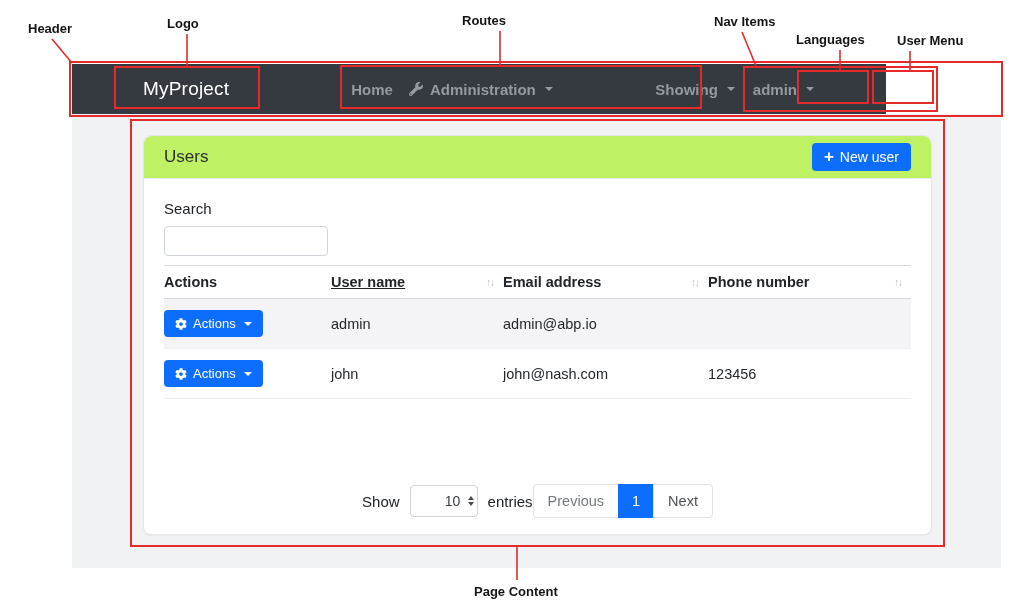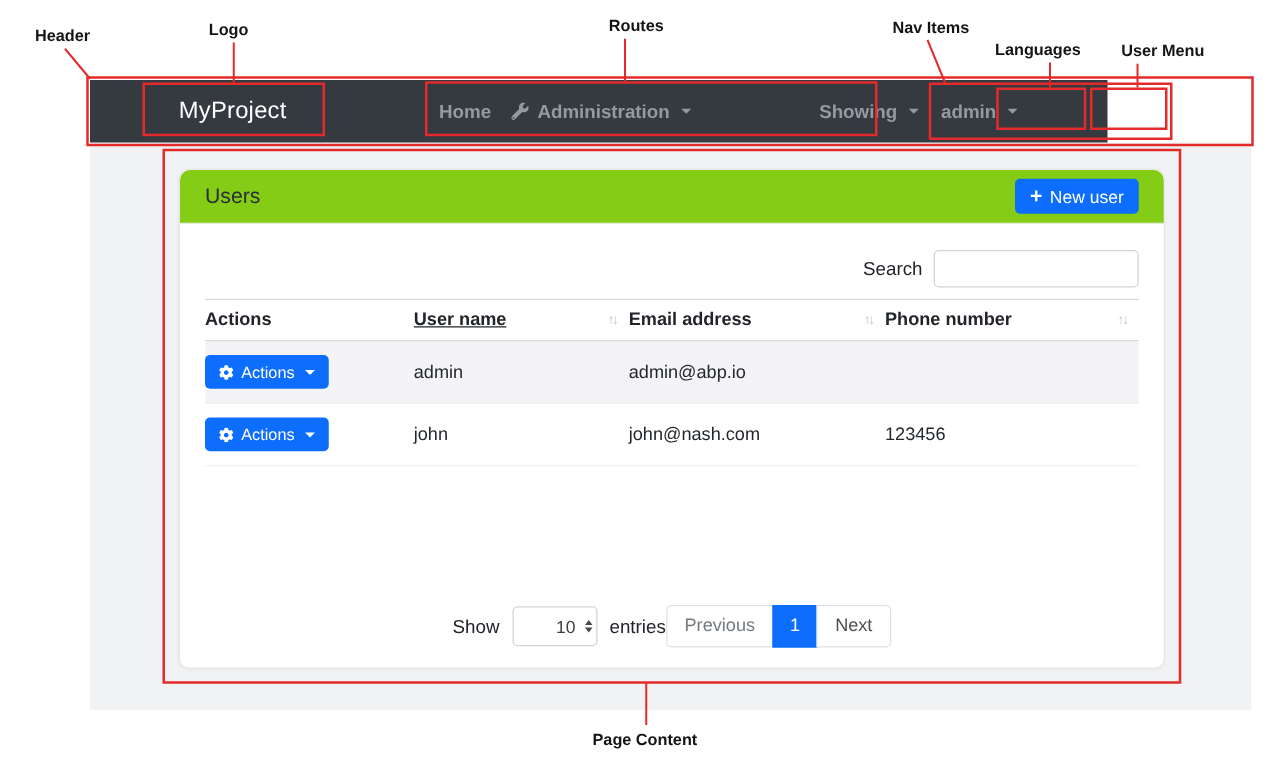--- a/index.html
+++ b/index.html
@@ -42,34 +42,34 @@
     background:#f1f2f4; z-index:1; }
 
   
   .card {
     position:absolute; left:143px; top:135px; width:789px; height:400px;
     background:#ffffff; border:1px solid #e6e7e9; border-radius:8px;
     box-shadow:0 1px 2px rgba(0,0,0,.04); z-index:6;
   }
   .card-header {
     height:43px; display:flex; align-items:center; justify-content:space-between;
-    padding:0 20px; background:#84cc16; border-bottom:1px solid #e9eaec;
+    padding:0 20px; background:#bef264; border-bottom:1px solid #e9eaec;
     border-radius:8px 8px 0 0;
   }
   .card-title { font-size:17px; color:#2c3034; }
   .btn-primary {
     display:inline-flex; align-items:center; gap:6px; background:#0d6efd;
     color:#fff; border:none; border-radius:4px; font-size:14px;
     padding:6px 12px; cursor:pointer; font-family:inherit;
   }
   .plus-ic { font-size:17px; font-weight:bold; line-height:10px; }
 
   .card-body { padding:0 20px; position:relative; }
   .search-row { margin-top:21px; display:flex; justify-content:flex-end;
-    align-items:center; gap:9px; }
+    align-items:flex-start; gap:9px;flex-direction:column; }
   .search-label { font-size:15px; color:#212529; }
   .search-input { width:164px; height:30px; border:1px solid #ced4da;
     border-radius:4px; font-family:inherit; font-size:14px; padding:0 8px;
     outline:none; background:#fff; }
 
   
   table { width:100%; border-collapse:collapse; margin-top:9px; font-size:14.5px; }
   thead th {
     text-align:left; font-weight:bold; color:#212529; padding:8px 10px 8px 0;
     border-top:1px solid #d7dadd; border-bottom:1px solid #d7dadd; cursor:pointer;
@@ -243,17 +243,17 @@
   <line x1="187" y1="34" x2="187" y2="66"></line>
   <line x1="500" y1="31" x2="500" y2="65"></line>
   <line x1="742" y1="32" x2="756" y2="66"></line>
   <line x1="840" y1="50" x2="840" y2="70"></line>
   <line x1="910" y1="51" x2="910" y2="70"></line>
   <line x1="517" y1="546" x2="517" y2="580"></line>
 </svg>
 
 <div class="ann-label" style="left:28px; top:21px;">Header</div>
 <div class="ann-label" style="left:167px; top:16px;">Logo</div>
-<div class="ann-label" style="left:487px; top:13px;">Routes</div>
+<div class="ann-label" style="left:462px; top:13px;">Routes</div>
 <div class="ann-label" style="left:714px; top:14px;">Nav Items</div>
 <div class="ann-label" style="left:796px; top:32px;">Languages</div>
 <div class="ann-label" style="left:897px; top:33px;">User Menu</div>
 <div class="ann-label" style="left:474px; top:584px;">Page Content</div>
 
 </body></html>

